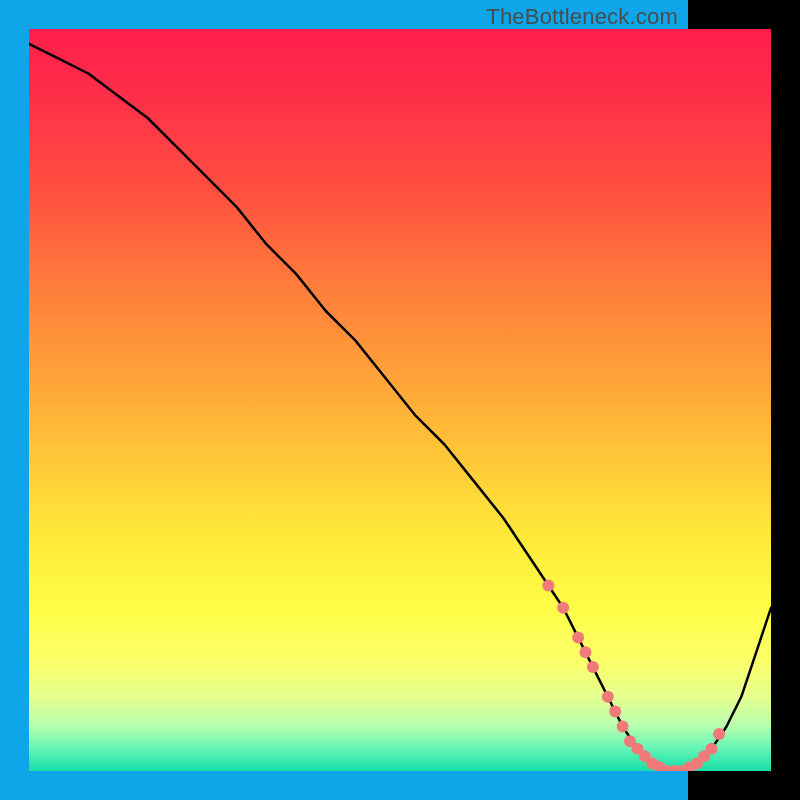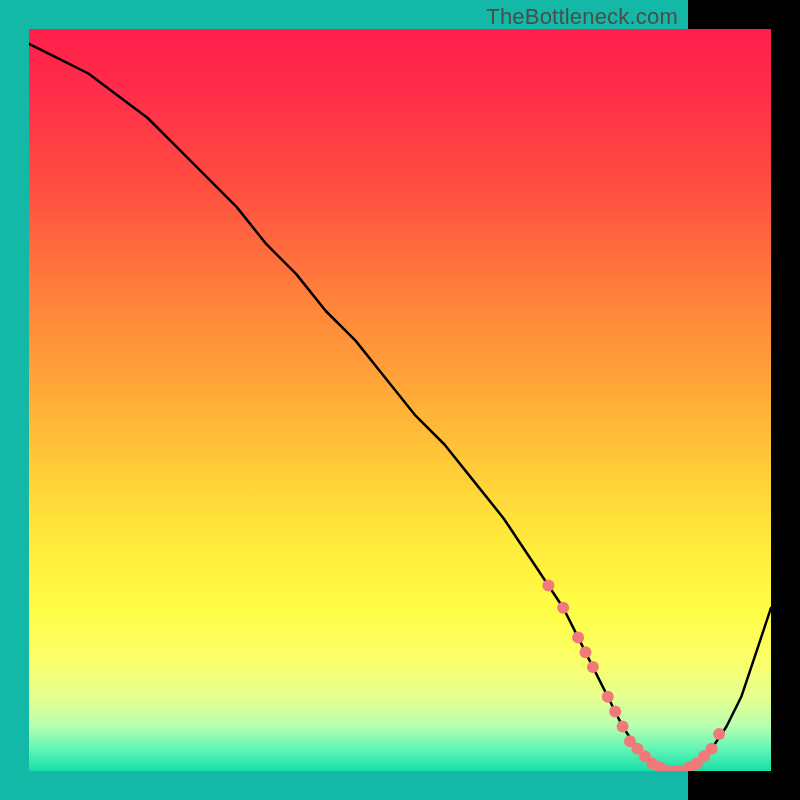--- a/index.html
+++ b/index.html
@@ -8,21 +8,21 @@
     width: 800px;
     height: 800px;
     background: #000;
     overflow: hidden;
     font-family: Arial, Helvetica, sans-serif;
   }
   .frame {
     position: relative;
     width: 688px;
     height: 800px;
-    background: #14b8a6;
+    background: #0ea5e9;
   }
   .watermark {
     position: absolute;
     top: 4px;
     right: 10px;
     color: #4c4c4c;
     font-size: 22px;
     font-weight: 500;
     letter-spacing: 0.2px;
     z-index: 20;

